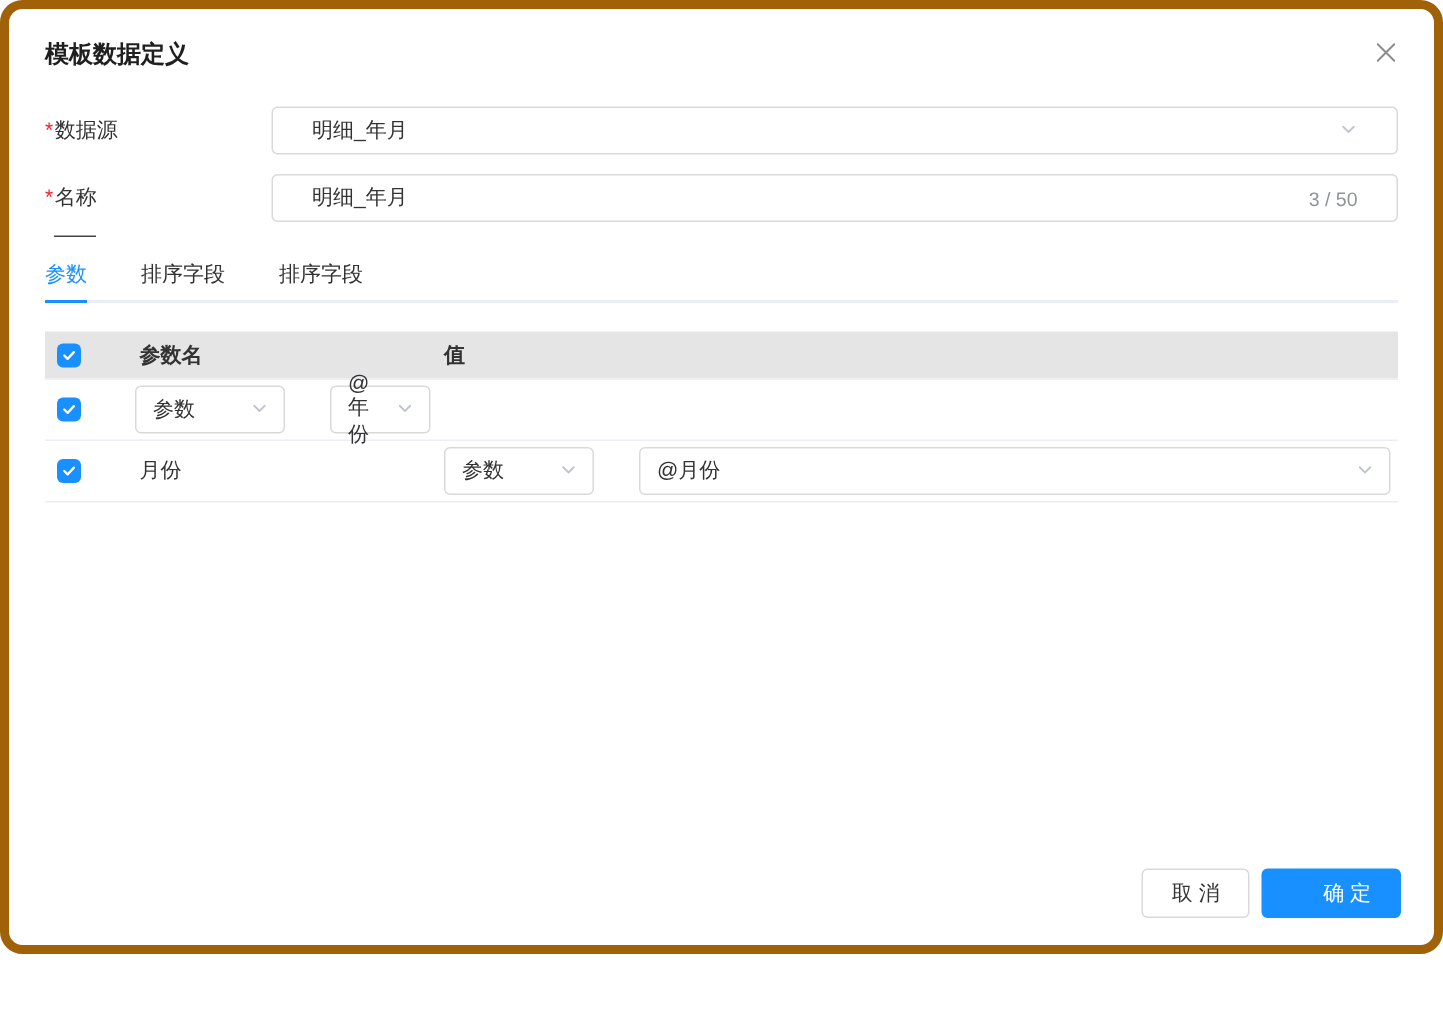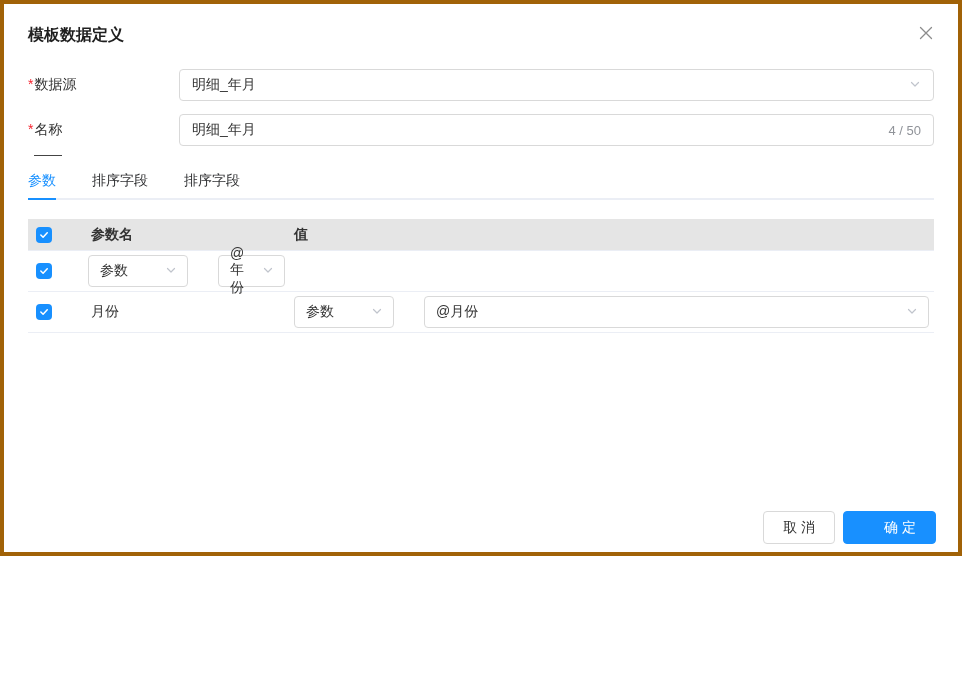--- a/index.html
+++ b/index.html
@@ -5,24 +5,24 @@
   * { margin: 0; padding: 0; box-sizing: border-box; }
   html, body { width: 962px; height: 690px; background: #fff; }
   body {
     font-family: "Liberation Sans", "DejaVu Sans", sans-serif;
     font-size: 14px;
     color: #333;
   }
   .dialog {
     position: relative;
     width: 962px;
-    height: 556px;
-    background: #fff;
-    border: 4px solid #a16207;
-    border-radius: 0;
+    height: 636px;
+    background: #fff;
+    border: 6px solid #a16207;
+    border-radius: 15px;
     overflow: hidden;
   }
   
   .dialog-header {
     display: flex;
     align-items: flex-start;
     justify-content: space-between;
     padding: 20px 20px 0 24px;
   }
   .dialog-title {
@@ -54,21 +54,21 @@
   .req-mark { color: #f5222d; margin-right: 1px; }
   .label-underlined { border-bottom: 1px solid #444; padding-bottom: 18px; }
   .field-box {
     flex: 1;
     height: 32px;
     border: 1px solid #d9d9d9;
     border-radius: 4px;
     background: #fff;
     display: flex;
     align-items: center;
-    padding: 0 12px;
+    padding: 0 26px;
     color: #333;
   }
   .field-box .spacer { margin-left: auto; }
   .counter { margin-left: auto; color: #909399; font-size: 13px; }
   
   .tabs {
     margin: 16px 24px 0;
     display: flex;
     gap: 36px;
     border-bottom: 2px solid #ebeef5;
@@ -125,21 +125,21 @@
     color: #333;
     cursor: pointer;
   }
   .sel-type { width: 100px; flex: none; }
   .sel-value { flex: 1; gap: 13px; }
   .select-box .spacer { margin-left: auto; }
   
   .dialog-footer {
     position: absolute;
     right: 22px;
-    bottom: 8px;
+    bottom: 18px;
     display: flex;
     gap: 8px;
     margin-left: 13px;
   }
   .btn {
     height: 33px;
     padding: 0 19px;
     border-radius: 4px;
     font-size: 14px;
     font-family: inherit;
@@ -187,21 +187,21 @@
       </span>
     </div>
   </div>
 
   <div class="form-row second">
     <div class="form-label">
       <span class="req-mark">*</span><span class="label-underlined">名称</span>
     </div>
     <div class="field-box">
       <span>明细_年月</span>
-      <span class="counter">4 / 50</span>
+      <span class="counter">3 / 50</span>
     </div>
   </div>
 
   <div class="tabs">
     <div class="tab active">参数</div>
     <div class="tab">排序字段</div>
     <div class="tab">排序字段</div>
   </div>
 
   <div class="param-table">

